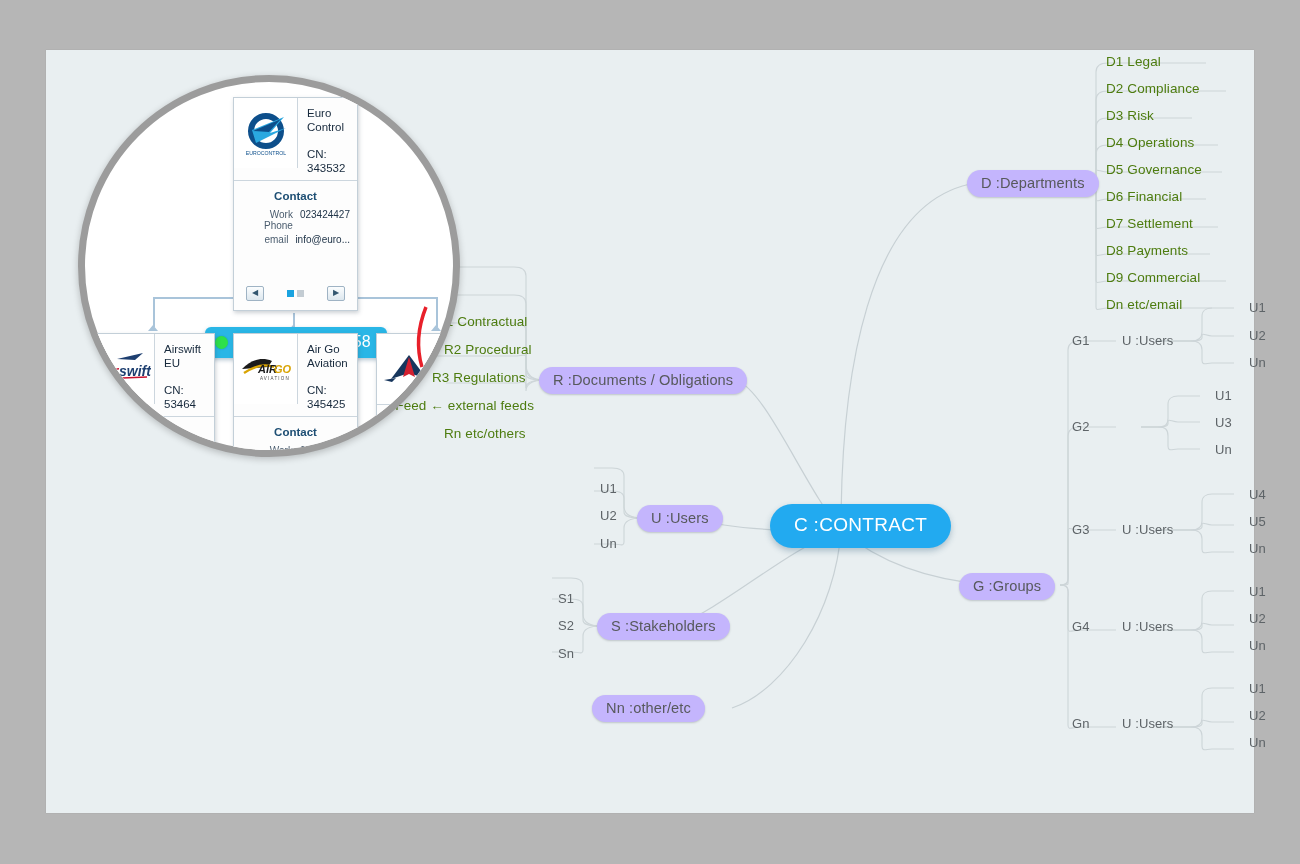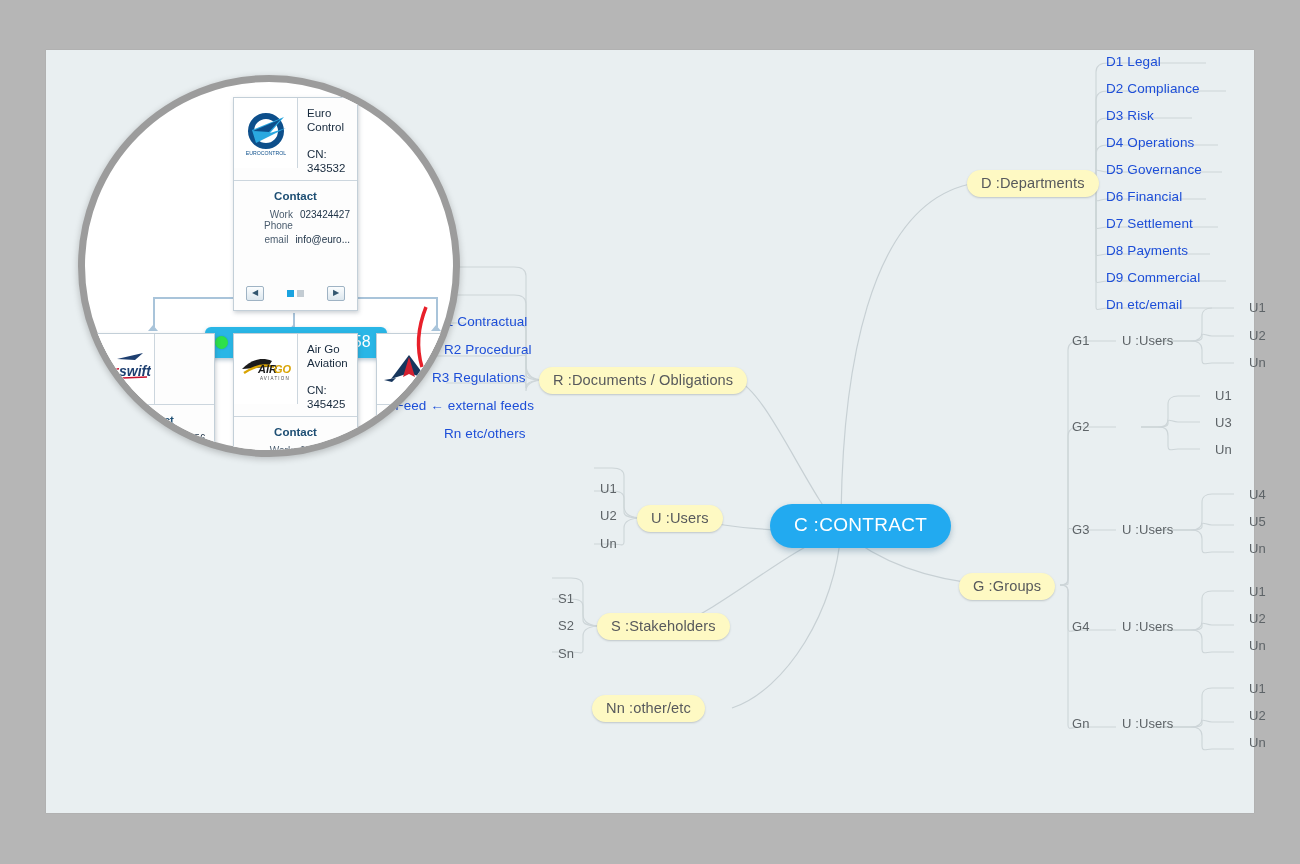--- a/index.html
+++ b/index.html
@@ -18,26 +18,26 @@
     box-shadow:0 0 1px rgba(0,0,0,.18);
   }
   #edges{position:absolute;left:0;top:0;width:1208px;height:763px;}
 
   
   .node{
     position:absolute;white-space:nowrap;
     font-size:14.5px;color:#5b5f63;letter-spacing:.1px;
   }
   .pill{
-    background:#fef9c3;border-radius:14px;
+    background:#c4b5fd;border-radius:14px;
     padding:5px 14px 6px;
     box-shadow:0 1px 2px rgba(80,90,95,.28);
     color:#57595c;font-size:14.6px;
   }
-  .leaf{color:#1d4ed8;font-size:13.5px;}
+  .leaf{color:#4d7c0f;font-size:13.5px;}
   .leaf-sm{color:#5e6468;font-size:13px;}
   .center-node{
     position:absolute;background:#22aaf0;color:#fff;
     border-radius:22px;padding:10px 24px 12px;
     font-size:19px;letter-spacing:.3px;
     box-shadow:0 3px 6px rgba(40,90,120,.32);
   }
 
   
   #magnifier{
@@ -331,20 +331,24 @@
       <div class="card" style="left:12px;top:258px;width:123px;">
         <div class="card-top">
           <div class="logo-box">
             <svg width="56" height="40" viewBox="0 0 56 40" aria-hidden="true">
               <path d="M22 10 L48 4 L40 11 Z" fill="#1e3f70"></path>
               <text x="4" y="27" font-size="14" font-style="italic" font-weight="bold" fill="#c8102e" font-family="'Liberation Sans',sans-serif">Air</text>
               <text x="24" y="27" font-size="14" font-style="italic" font-weight="bold" fill="#1e3f70" font-family="'Liberation Sans',sans-serif">swift</text>
               <path d="M3 30 L52 28" stroke="#c8102e" stroke-width="1.4" fill="none"></path>
             </svg>
           </div>
+          <div class="card-meta">
+            <div class="card-title">Airswift EU</div>
+            <div class="card-cn">CN: 53464</div>
+          </div>
         </div>
         <div class="card-contact">
           <div class="contact-hdr">Contact</div>
           <div class="crow">
             <span class="clabel">Work Phone</span>
             <span class="cval">32455456</span>
           </div>
 
         </div>
       </div>

